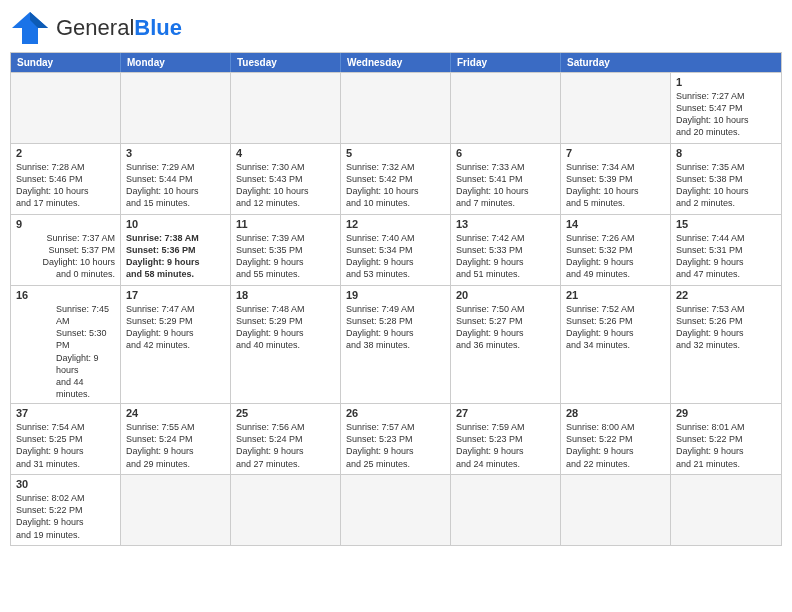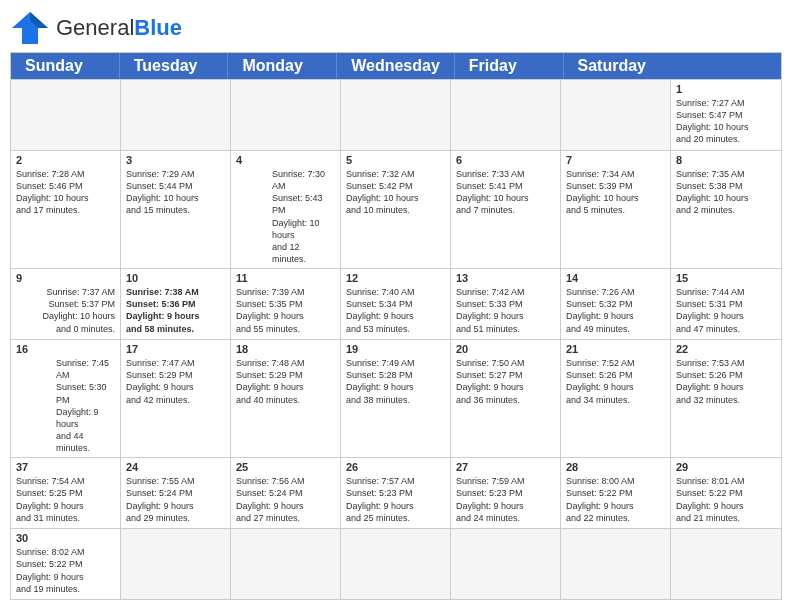--- a/index.html
+++ b/index.html
@@ -60,23 +60,23 @@
       flex-direction: column;
       border: 1px solid #ccc;
     }
     .cal-header {
       display: grid;
       grid-template-columns: repeat(7, 1fr);
       background: #3a6bc4;
     }
     .cal-header-cell {
       color: #fff;
-      font-size: 16px;
+      font-size: 10px;
       font-weight: bold;
-      padding: 4px 14px;
+      padding: 4px 6px;
       text-align: left;
       border-right: 1px solid #5a8ad4;
     }
     .cal-header-cell:last-child {
       border-right: none;
     }
     .cal-body {
       flex: 1;
       display: flex;
       flex-direction: column;
@@ -128,22 +128,22 @@
     </div>
     <div class="title-block">
       <div class="month-title"></div>
       <div class="location"></div>
     </div>
   </div>
 
   <div class="calendar">
     <div class="cal-header">
     <div class="cal-header-cell">Sunday</div>
+        <div class="cal-header-cell">Monday</div>
         <div class="cal-header-cell">Tuesday</div>
-        <div class="cal-header-cell">Monday</div>
         <div class="cal-header-cell">Wednesday</div>
         <div class="cal-header-cell">Friday</div>
         <div class="cal-header-cell">Saturday</div>
       </div>
     <div class="cal-body">
     <div class="cal-row">
           <div class="cal-cell empty"></div>
           <div class="cal-cell empty"></div>
           <div class="cal-cell empty"></div>
           <div class="cal-cell empty"></div>
@@ -167,21 +167,21 @@
           </div>
           <div class="cal-cell">
             <div class="day-num">3</div>
             <div class="cell-info" style="white-space: pre-line;">Sunrise: 7:29 AM
 Sunset: 5:44 PM
 Daylight: 10 hours
 and 15 minutes.</div>
           </div>
           <div class="cal-cell">
             <div class="day-num">4</div>
-            <div class="cell-info" style="white-space: pre-line; margin-left: 36px;">Sunrise: 7:30 AM
+            <div class="cell-info" style="white-space: pre-line;">Sunrise: 7:30 AM
 Sunset: 5:43 PM
 Daylight: 10 hours
 and 12 minutes.</div>
           </div>
           <div class="cal-cell">
             <div class="day-num">5</div>
             <div class="cell-info" style="white-space: pre-line;">Sunrise: 7:32 AM
 Sunset: 5:42 PM
 Daylight: 10 hours
 and 10 minutes.</div>

